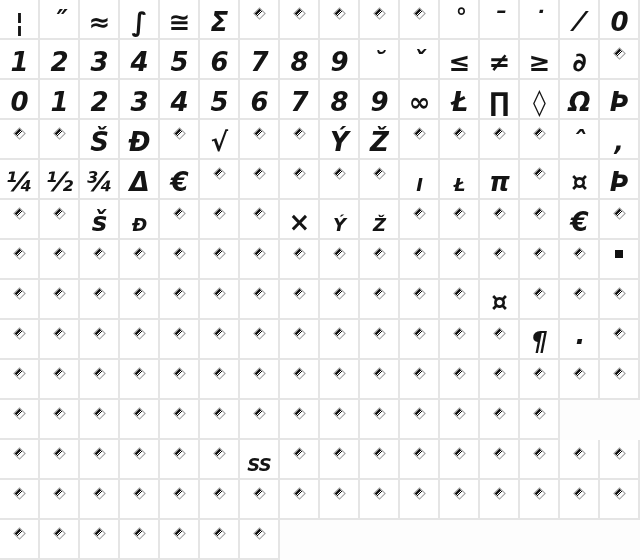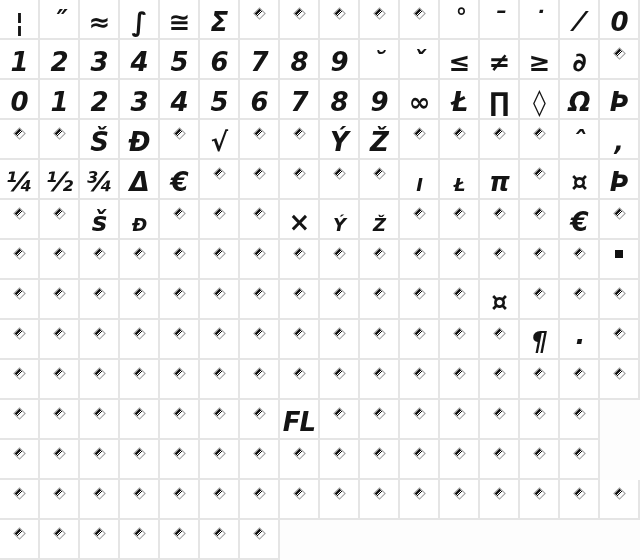--- a/index.html
+++ b/index.html
@@ -551,62 +551,62 @@
       <div class="cell">
         <div class="marker"></div>
       </div>
       <div class="cell">
         <div class="marker"></div>
       </div>
       <div class="cell">
         <div class="marker"></div>
       </div>
       <div class="cell">
-        <div class="g">FL</div>
-      </div>
-      <div class="cell">
-        <div class="marker"></div>
-      </div>
-      <div class="cell">
-        <div class="marker"></div>
-      </div>
-      <div class="cell">
-        <div class="marker"></div>
-      </div>
-      <div class="cell">
-        <div class="marker"></div>
-      </div>
-      <div class="cell">
-        <div class="marker"></div>
-      </div>
-      <div class="cell">
-        <div class="marker"></div>
-      </div>
-      <div class="cell">
-        <div class="marker"></div>
-      </div>
-    </div>
-    <div class="row">
-      <div class="cell">
-        <div class="marker"></div>
-      </div>
-      <div class="cell">
-        <div class="marker"></div>
-      </div>
-      <div class="cell">
-        <div class="marker"></div>
-      </div>
-      <div class="cell">
-        <div class="marker"></div>
-      </div>
-      <div class="cell">
-        <div class="marker"></div>
-      </div>
-      <div class="cell">
-        <div class="marker"></div>
+        <div class="marker"></div>
+      </div>
+      <div class="cell">
+        <div class="marker"></div>
+      </div>
+      <div class="cell">
+        <div class="marker"></div>
+      </div>
+      <div class="cell">
+        <div class="marker"></div>
+      </div>
+      <div class="cell">
+        <div class="marker"></div>
+      </div>
+      <div class="cell">
+        <div class="marker"></div>
+      </div>
+      <div class="cell">
+        <div class="marker"></div>
+      </div>
+    </div>
+    <div class="row">
+      <div class="cell">
+        <div class="marker"></div>
+      </div>
+      <div class="cell">
+        <div class="marker"></div>
+      </div>
+      <div class="cell">
+        <div class="marker"></div>
+      </div>
+      <div class="cell">
+        <div class="marker"></div>
+      </div>
+      <div class="cell">
+        <div class="marker"></div>
+      </div>
+      <div class="cell">
+        <div class="marker"></div>
+      </div>
+      <div class="cell">
+        <div class="g small">SS</div>
       </div>
       <div class="cell">
         <div class="marker"></div>
       </div>
       <div class="cell">
         <div class="marker"></div>
       </div>
       <div class="cell">
         <div class="marker"></div>
       </div>

